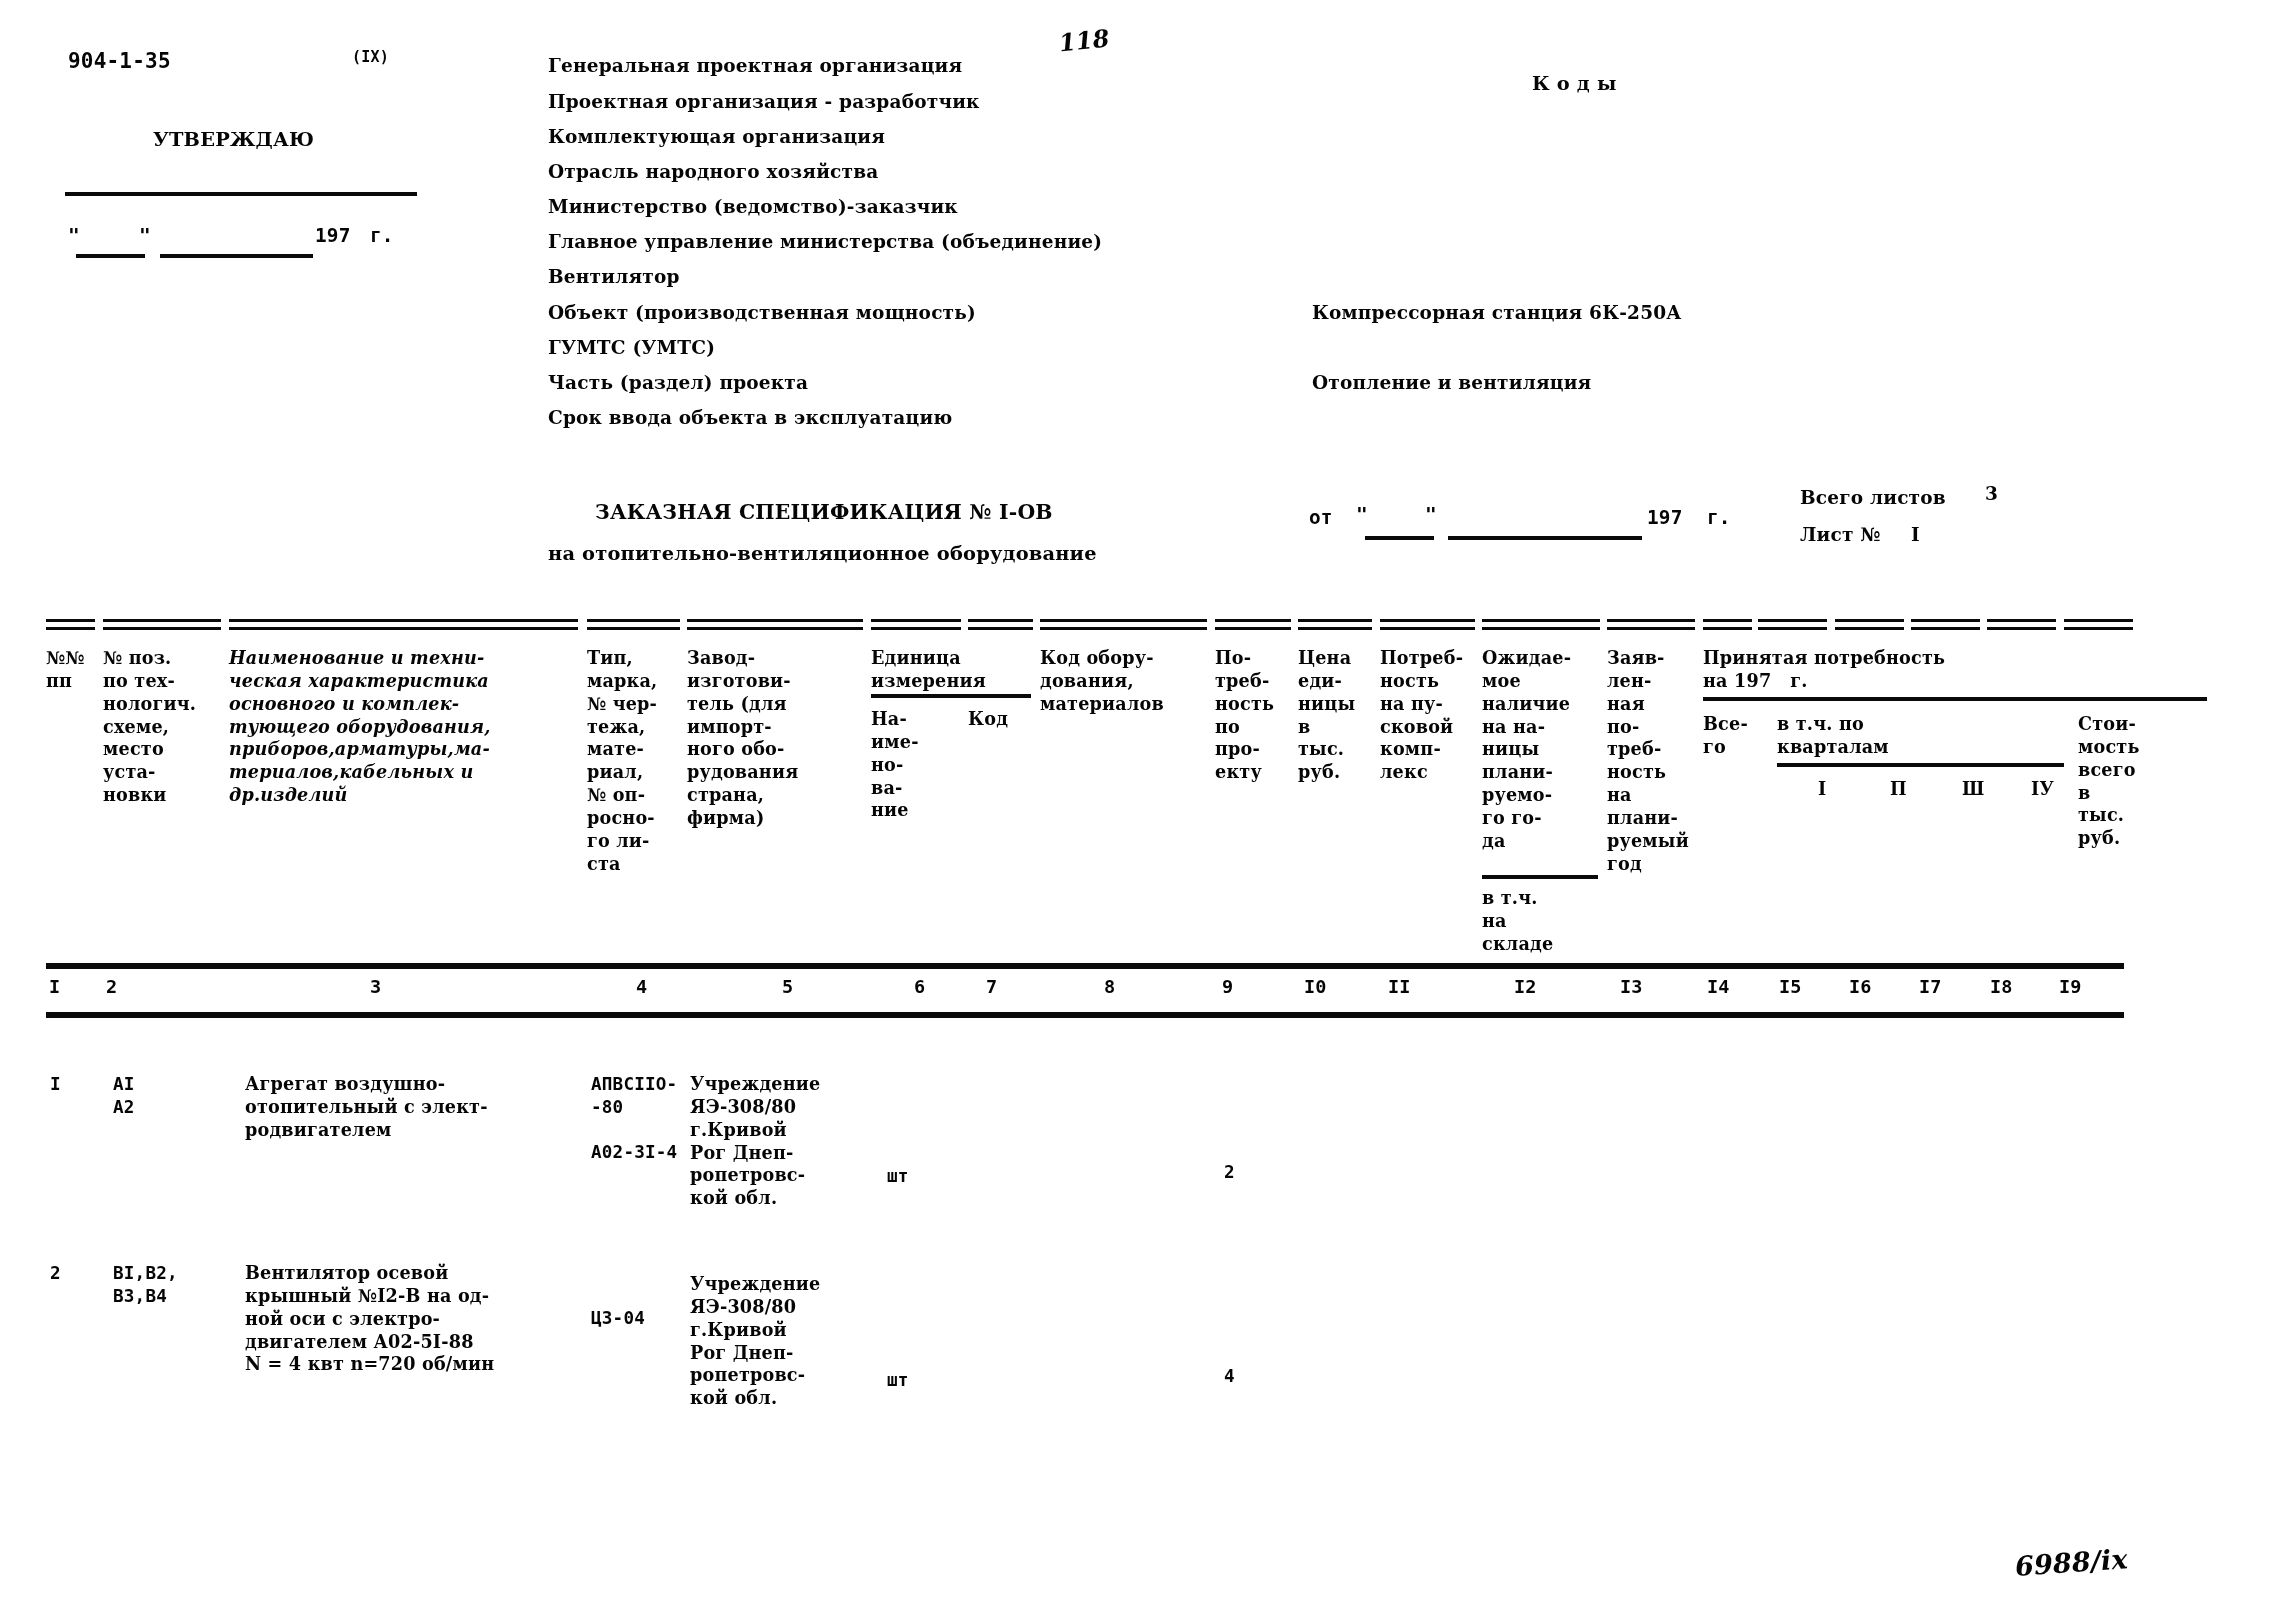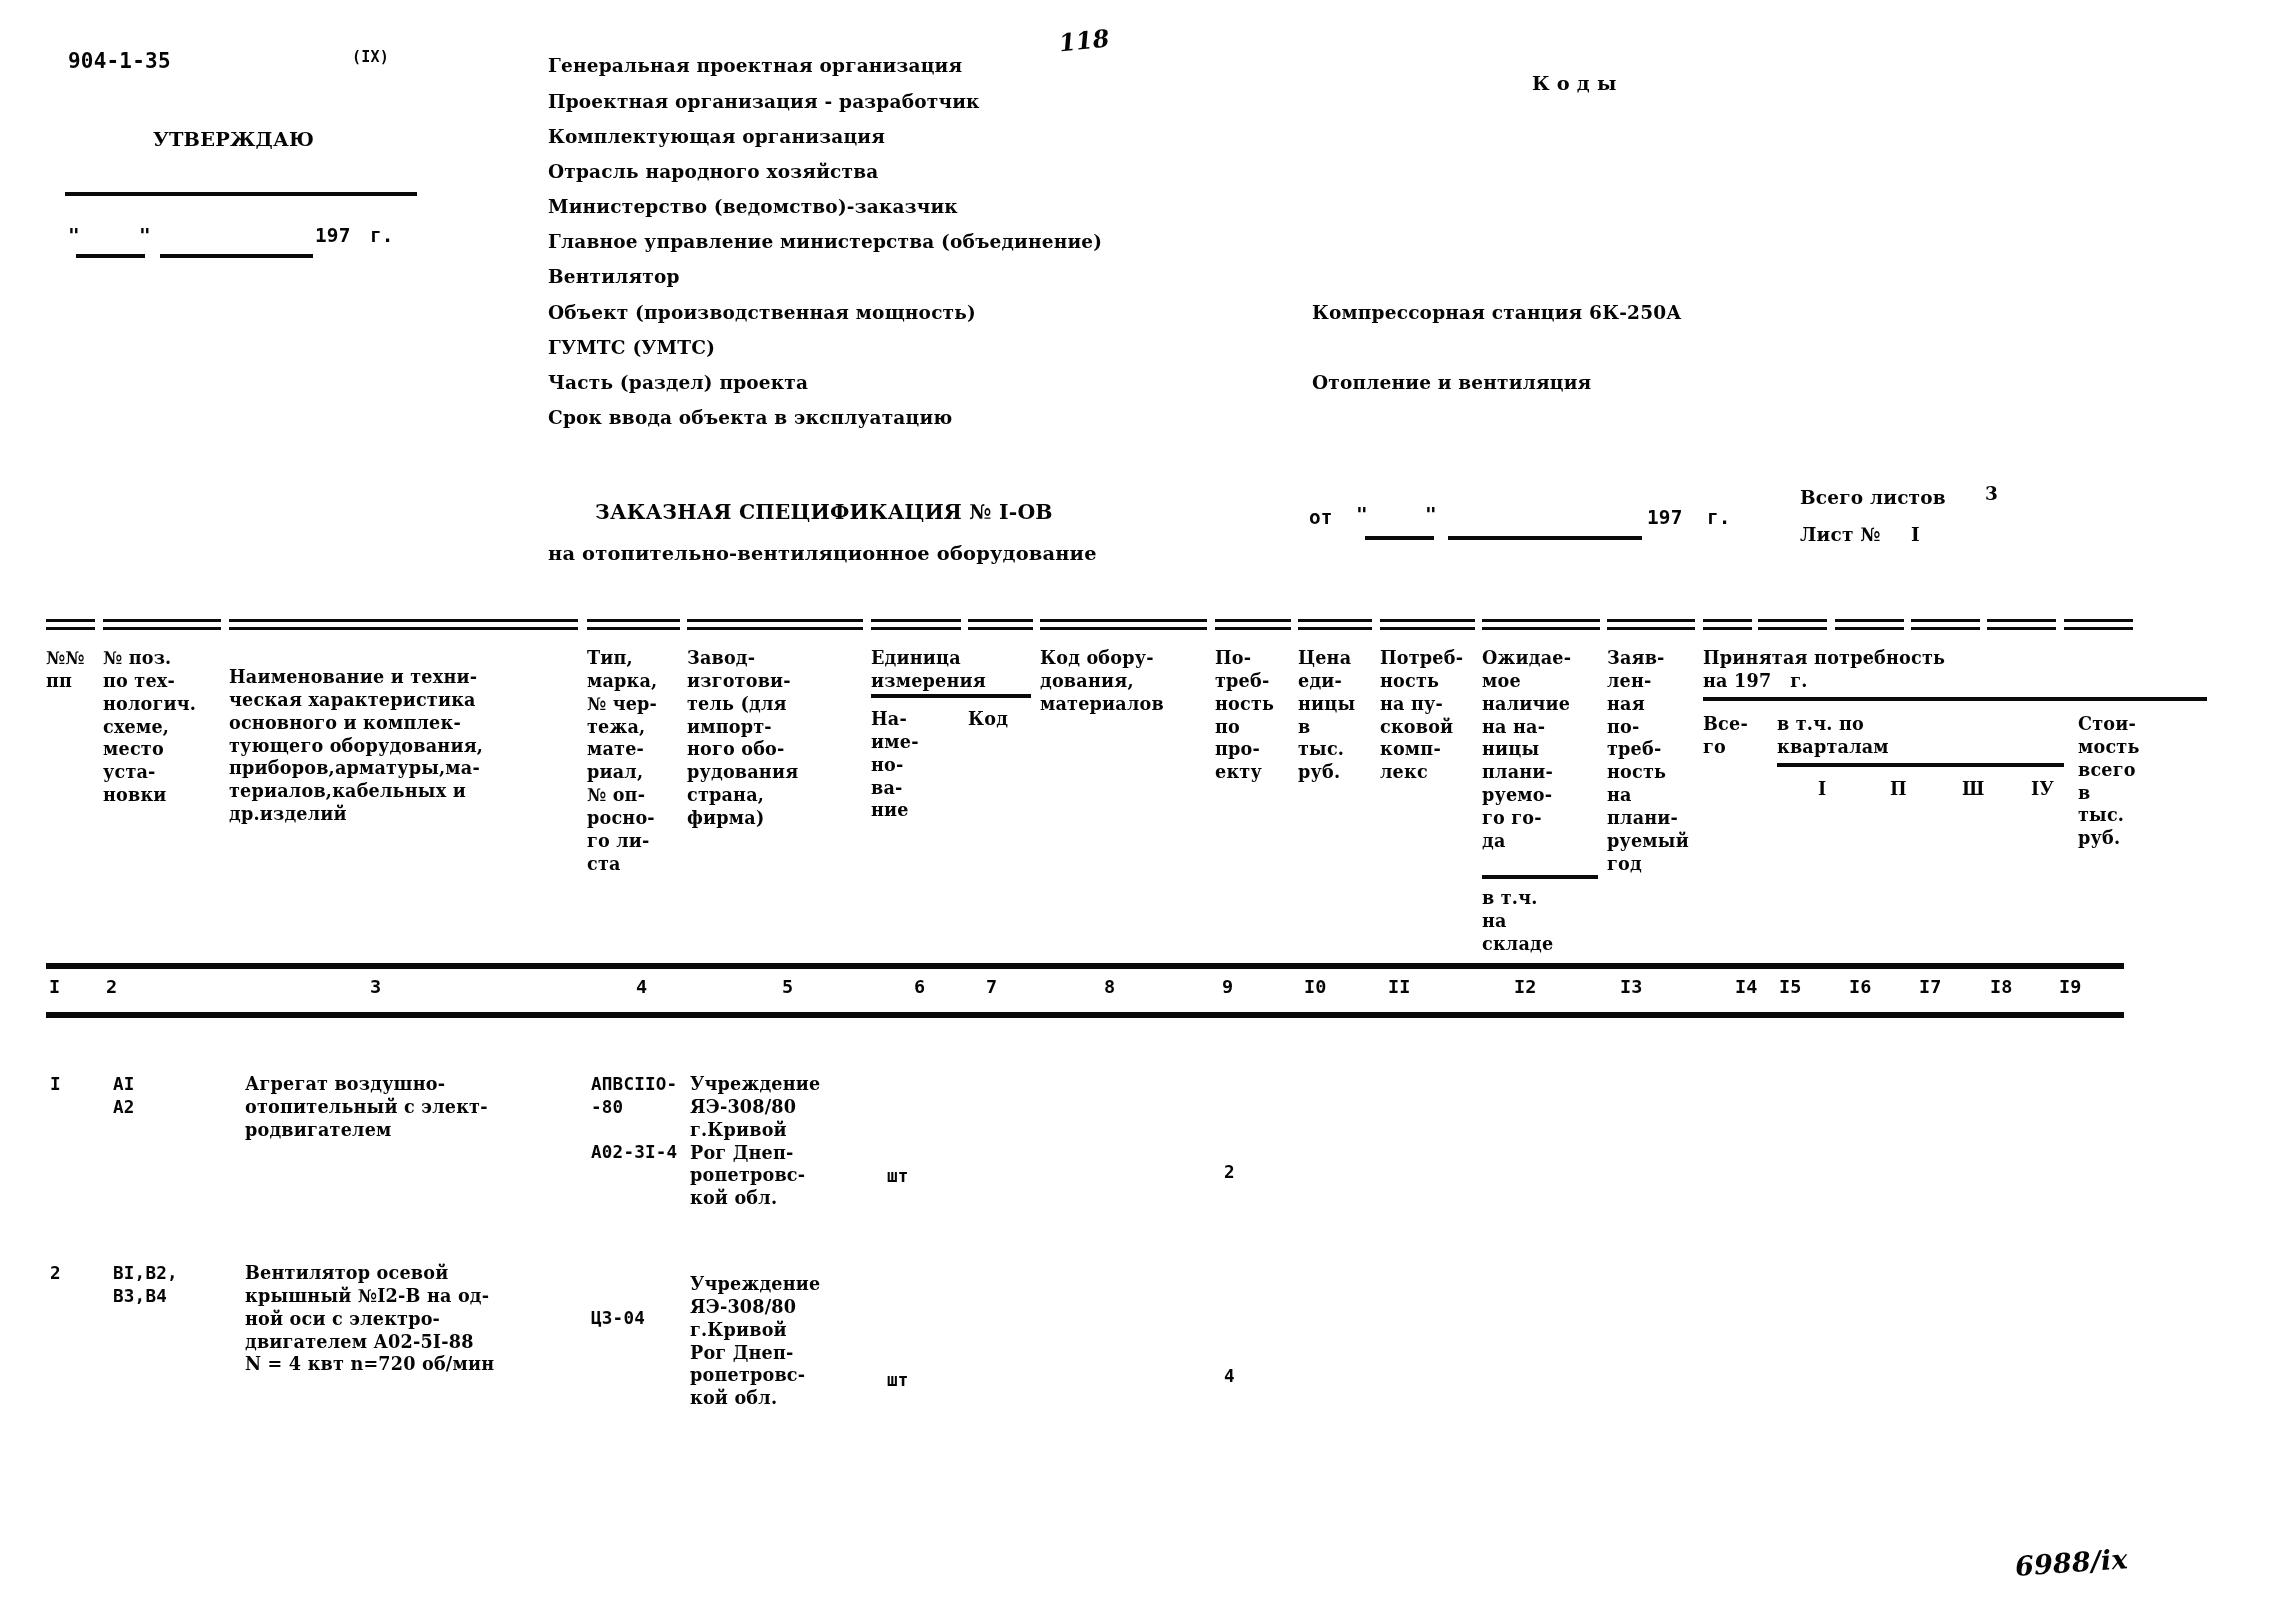--- a/index.html
+++ b/index.html
@@ -104,21 +104,21 @@
 
   <div class="t colh" style="left:46px;top:647px;">№№
 пп</div>
   <div class="t colh" style="left:103px;top:647px;">№ поз.
 по тех-
 нологич.
 схеме,
 место
 уста-
 новки</div>
-  <div class="t colh" style="left:229px;top:666px;">Наименование и техни-
+  <div class="t colh" style="left:229px;top:647px;font-style:italic;">Наименование и техни-
 ческая характеристика
 основного и комплек-
 тующего оборудования,
 приборов,арматуры,ма-
 териалов,кабельных и
 др.изделий</div>
   <div class="t colh" style="left:587px;top:647px;">Тип,
 марка,
 № чер-
 тежа,
@@ -221,21 +221,21 @@
   <div class="t colnum mono" style="left:636px;top:977px;">4</div>
   <div class="t colnum mono" style="left:782px;top:977px;">5</div>
   <div class="t colnum mono" style="left:914px;top:977px;">6</div>
   <div class="t colnum mono" style="left:986px;top:977px;">7</div>
   <div class="t colnum mono" style="left:1104px;top:977px;">8</div>
   <div class="t colnum mono" style="left:1222px;top:977px;">9</div>
   <div class="t colnum mono" style="left:1304px;top:977px;">I0</div>
   <div class="t colnum mono" style="left:1388px;top:977px;">II</div>
   <div class="t colnum mono" style="left:1514px;top:977px;text-align:right;">I2</div>
   <div class="t colnum mono" style="left:1620px;top:977px;">I3</div>
-  <div class="t colnum mono" style="left:1707px;top:977px;margin-left:28px;">I4</div>
+  <div class="t colnum mono" style="left:1707px;top:977px;">I4</div>
   <div class="t colnum mono" style="left:1779px;top:977px;">I5</div>
   <div class="t colnum mono" style="left:1849px;top:977px;">I6</div>
   <div class="t colnum mono" style="left:1919px;top:977px;">I7</div>
   <div class="t colnum mono" style="left:1990px;top:977px;">I8</div>
   <div class="t colnum mono" style="left:2059px;top:977px;">I9</div>
 
   <div class="rule" style="left:46px;top:1012px;width:2078px;height:6px;"></div>
 
   <div class="t cell mono" style="left:50px;top:1073px;">I</div>
   <div class="t cell mono" style="left:113px;top:1073px;">АI

